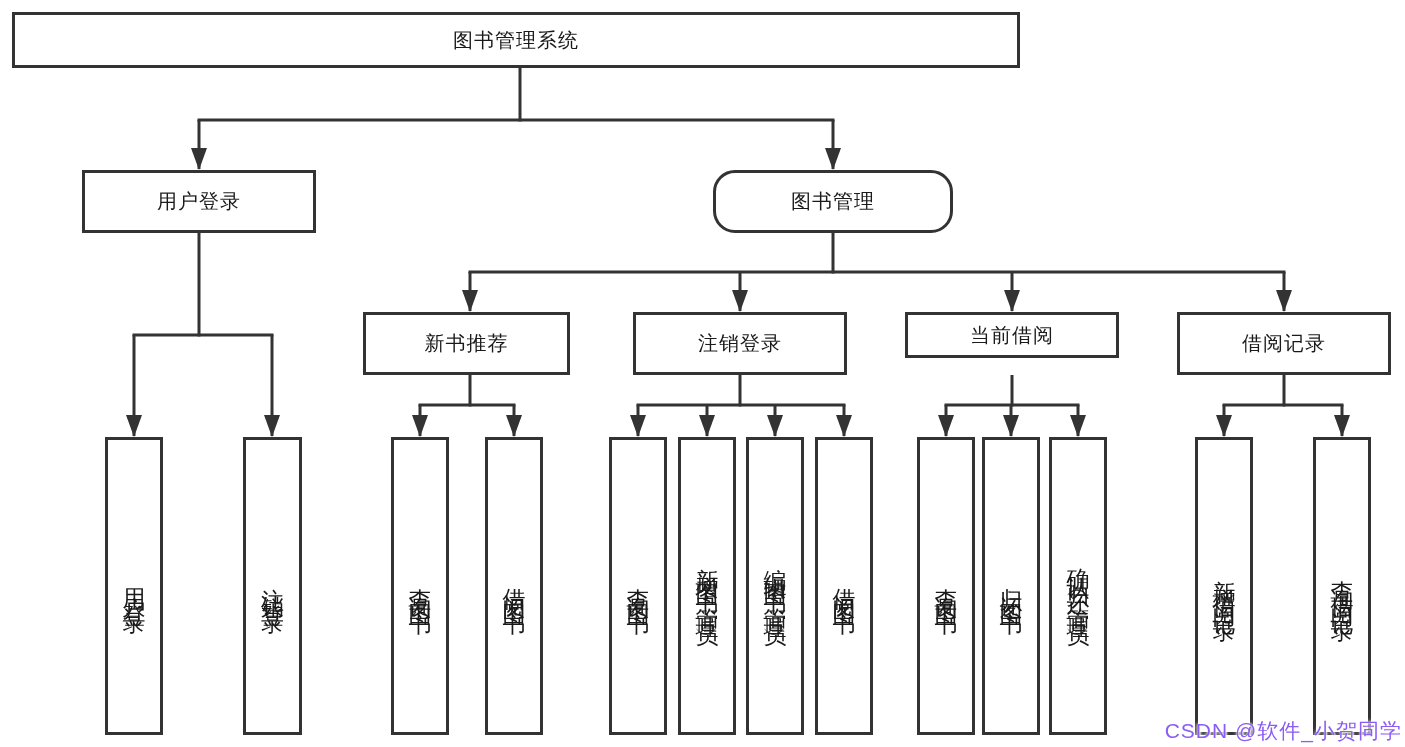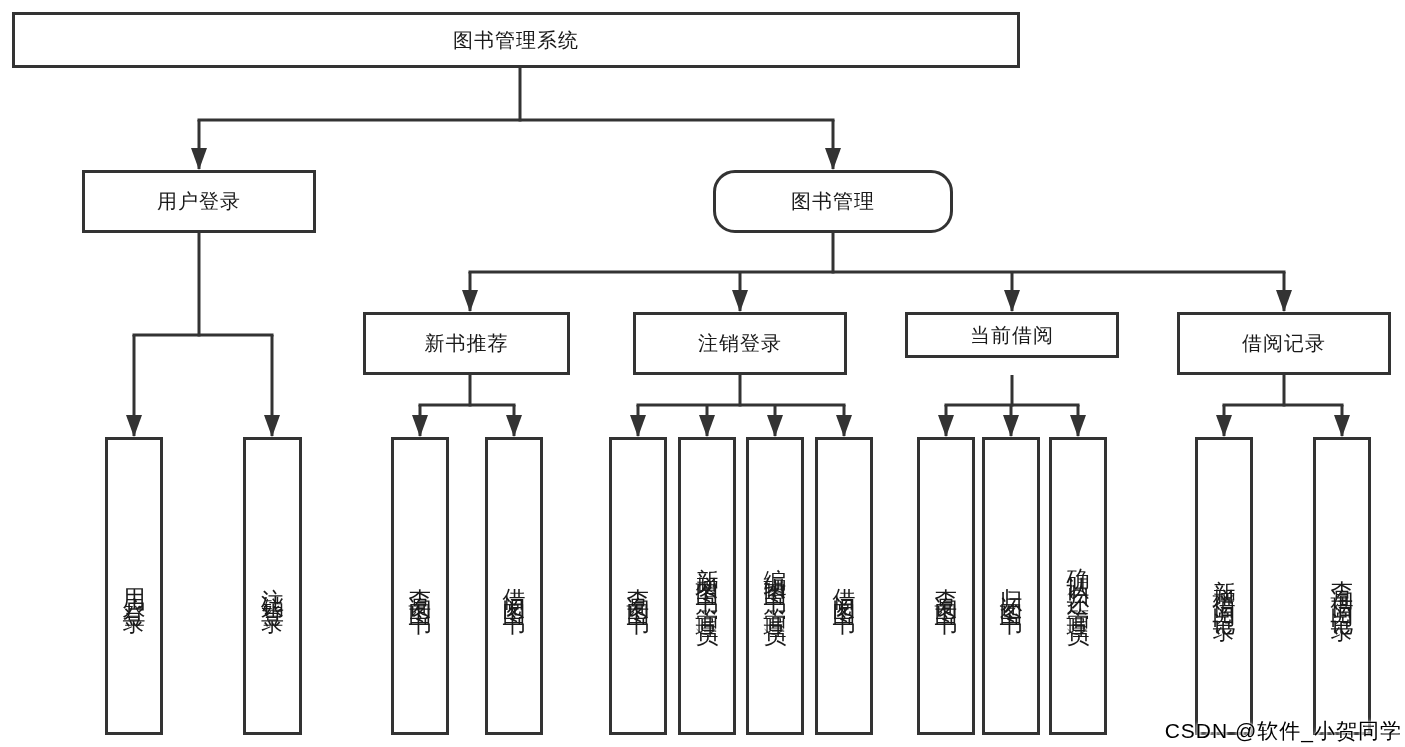--- a/index.html
+++ b/index.html
@@ -12,21 +12,21 @@
     position:absolute;box-sizing:border-box;border:3px solid #333333;
     background:#ffffff;display:flex;align-items:center;justify-content:center;
   }
   .h-node .lbl{font-size:20px;letter-spacing:1px;white-space:nowrap;text-align:right;}
   .v-node .lbl{
     writing-mode:vertical-rl;text-orientation:upright;
     font-size:23px;letter-spacing:8px;line-height:1;
   }
   .watermark{
     position:absolute;right:3px;bottom:2px;z-index:5;
-    font-size:21px;letter-spacing:1px;color:#000000;white-space:nowrap;
+    font-size:21px;letter-spacing:1px;color:#8b5cf6;white-space:nowrap;
     text-shadow:0 0 2px #ffffff,0 0 4px #ffffff,1px 1px 2px #ffffff;
   }
 </style>
 </head>
 <body>
 
 <div id="canvas">
 
   <svg id="wires" viewBox="0 0 1405 747" xmlns="http://www.w3.org/2000/svg">
     <defs>

